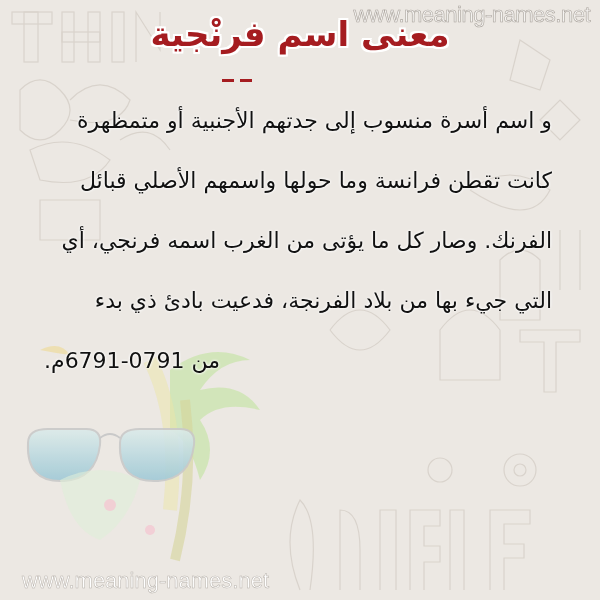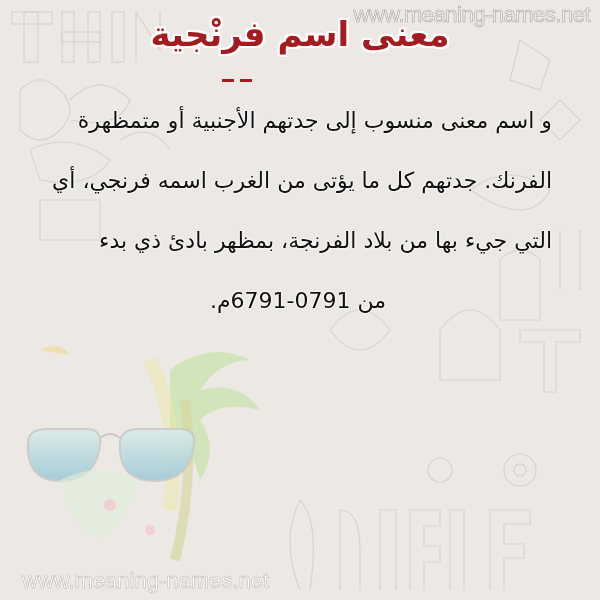--- a/index.html
+++ b/index.html
@@ -120,19 +120,20 @@
   <circle cx="110" cy="175" r="6" fill="#f4c8d2" opacity="0.8"></circle>
   <circle cx="150" cy="200" r="5" fill="#f4c8d2" opacity="0.8"></circle>
 </svg>
 
 <div class="watermark-top">www.meaning-names.net</div>
 
 <h1 class="title" style="margin:0;">معنى اسم فرنْجية</h1>
 <div class="kasra-mark"></div>
 
 <div class="body-text">
-  <div class="line">و اسم معنى منسوب إلى جدتهم الأجنبية أو متمظهرة</div>
-  <div class="line">الفرنك. جدتهم كل ما يؤتى من الغرب اسمه فرنجي، أي</div>
-  <div class="line">التي جيء بها من بلاد الفرنجة، بمظهر بادئ ذي بدء</div>
-  <div class="line" style="text-align:center; direction:rtl; padding-left:14px;">من 0791-6791م.</div>
+  <div class="line">و اسم أسرة منسوب إلى جدتهم الأجنبية أو متمظهرة</div>
+  <div class="line">كانت تقطن فرانسة وما حولها واسمهم الأصلي قبائل</div>
+  <div class="line">الفرنك. وصار كل ما يؤتى من الغرب اسمه فرنجي، أي</div>
+  <div class="line">التي جيء بها من بلاد الفرنجة، فدعيت بادئ ذي بدء</div>
+  <div class="line" style="text-align:left; direction:rtl; padding-left:14px;">من 0791-6791م.</div>
 </div>
 
 <div class="watermark-bottom">www.meaning-names.net</div>
 
 </body></html>

